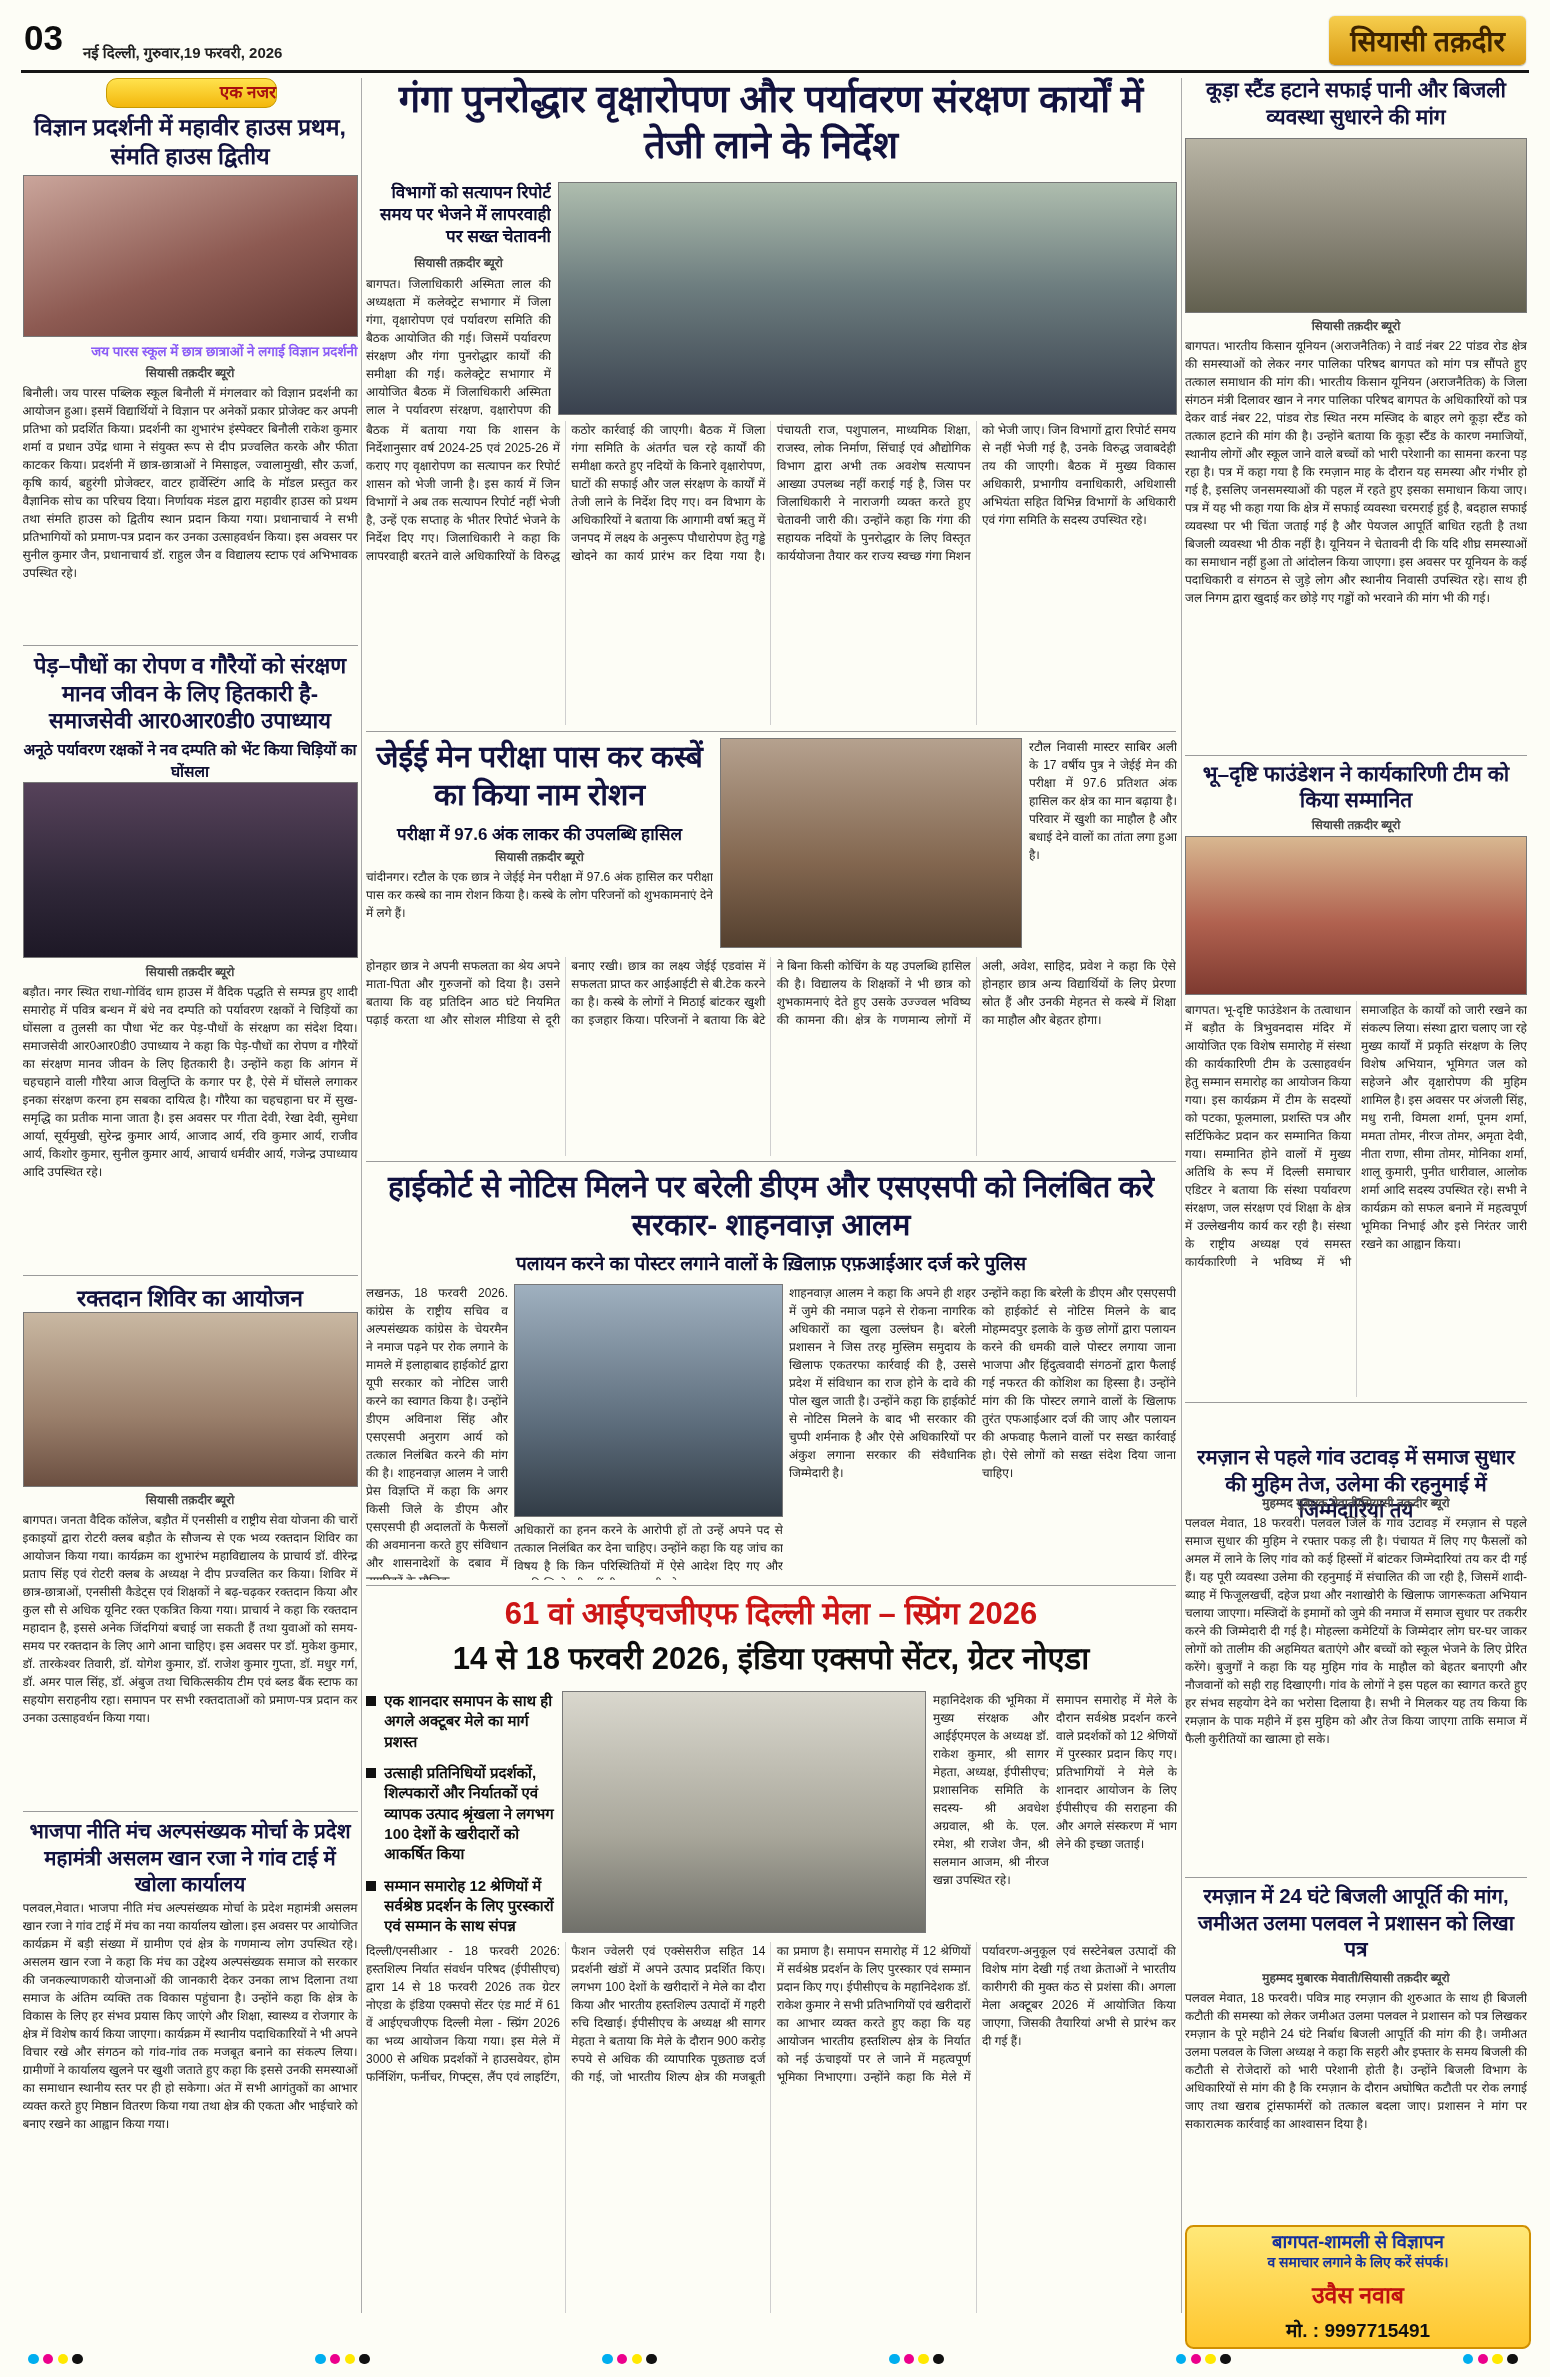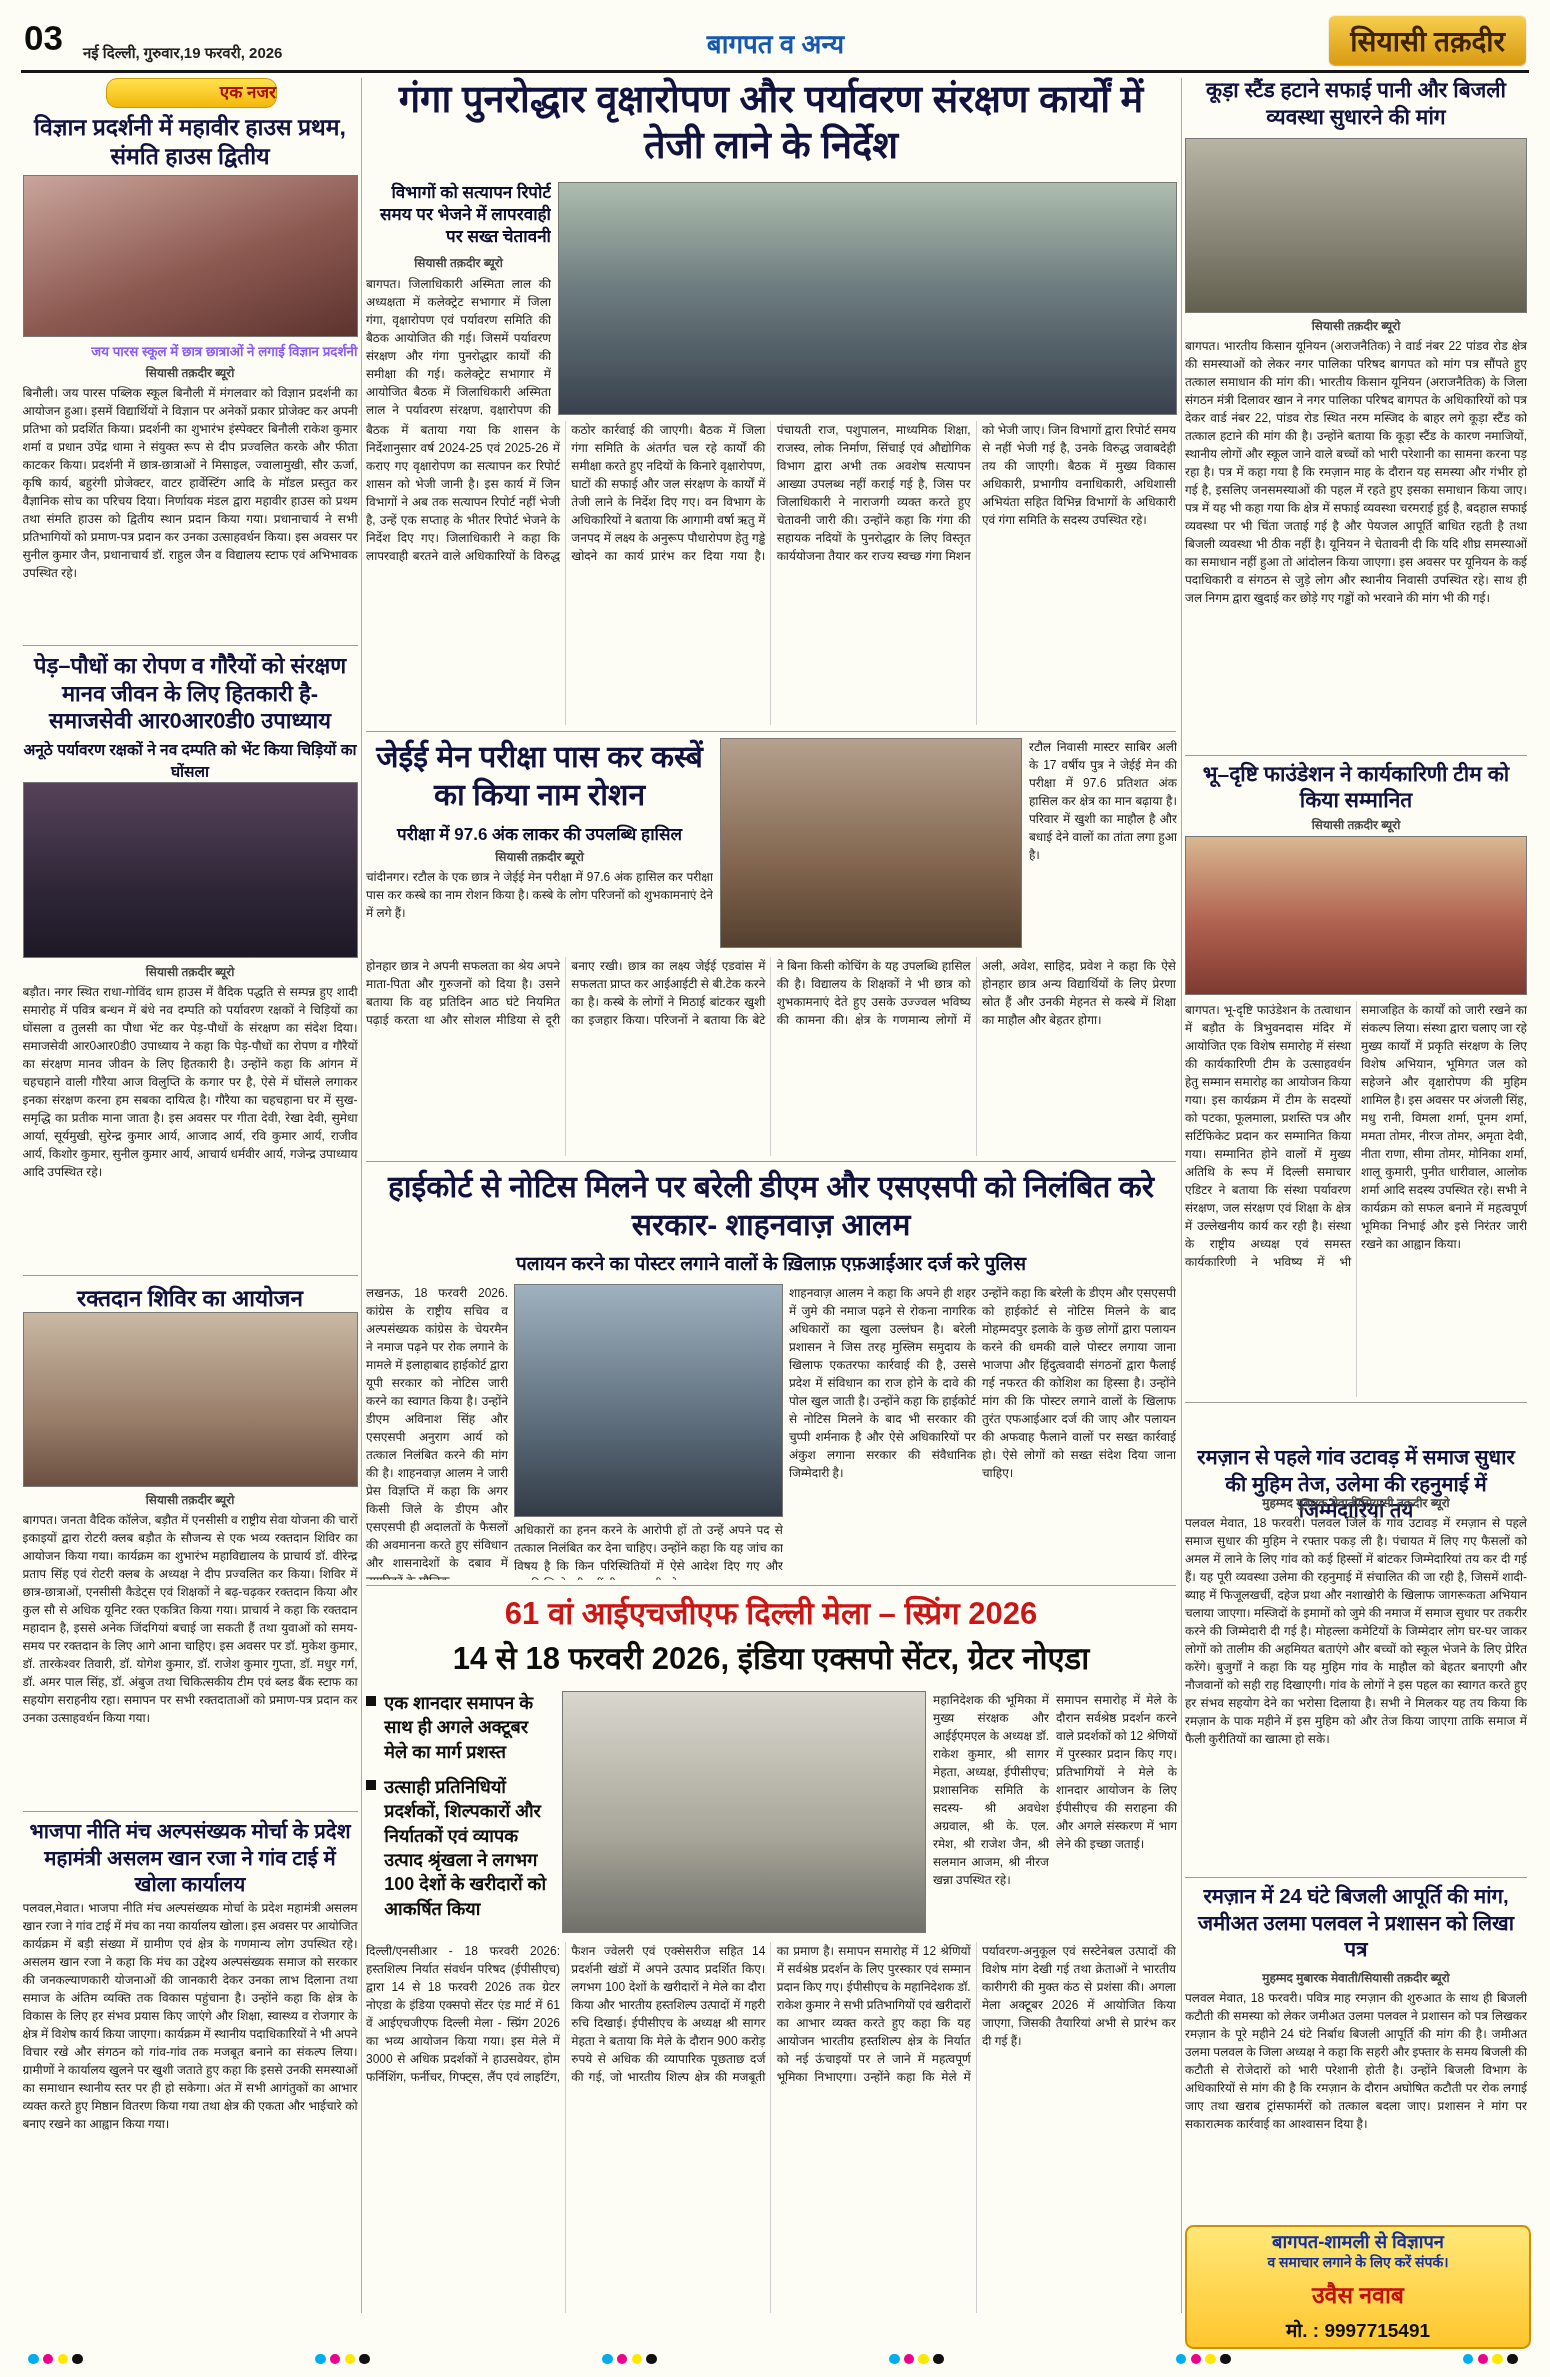--- a/index.html
+++ b/index.html
@@ -14,35 +14,34 @@
   .photo{border:0.7px solid #777;box-sizing:border-box;}
   .hsep{position:absolute;height:1.4px;background:#9a9a9a;}
   .vsep{position:absolute;width:0.7px;background:#ababab;}
   .cols4{column-count:4;column-gap:11.3px;column-rule:0.7px solid #cfcfcf;}
   .cols2{column-count:2;column-gap:10px;column-rule:0.7px solid #cfcfcf;}
   .tag-box{background:linear-gradient(180deg,#ffe24d,#f3b70c);border:0.7px solid #c79a00;border-radius:11px;
            color:#a80f0f;font-weight:700;font-size:17px;text-align:right;line-height:28px;}
   .masthead{background:linear-gradient(180deg,#f6ce4e,#d99a12);border-radius:5.6px;padding:5.6px 21px;
             color:#3d2300;font-weight:700;font-size:28px;box-shadow:0 0.7px 1.4px rgba(0,0,0,.35);}
   .bullets{list-style:none;margin:0;padding:0;}
-  .bullets li{position:relative;padding-left:18.3px;margin-bottom:11.3px;font-weight:700;font-size:18px;line-height:1.35;color:#101010;}
+  .bullets li{position:relative;padding-left:18.3px;margin-bottom:11.3px;font-weight:700;font-size:15px;line-height:1.35;color:#101010;}
   .bullets li::before{content:"";position:absolute;left:0;top:5px;width:10px;height:10px;background:#111;}
   .adbox{background:linear-gradient(180deg,#ffe878,#ffc62e);border:2.1px solid #d08f00;border-radius:8.5px;
          display:flex;flex-direction:column;align-items:center;justify-content:center;gap:7px;text-align:center;}
   .regdot{display:inline-block;width:10.6px;height:10.6px;border-radius:50%;margin-right:4.2px;}
   .reggroup{display:flex;align-items:center;}
 </style>
 </head>
 <body>
 
 <div class="page">
 
   <div class="abs" style="left:24px;top:18.3px;font-size:35px;font-weight:700;color:#0d0d0d;">03</div>
   <div class="abs" style="left:83px;top:42px;font-size:15px;font-weight:700;color:#222;">नई दिल्ली, गुरुवार,19 फरवरी, 2026</div>
-  <div class="abs headline" style="left:564px;top:25px;width:423px;font-size:26px;color:#1558b0;">बागपत व अन्य</div>
   <div class="abs masthead" style="right:24px;top:15.5px;">सियासी तक़दीर</div>
   <div class="abs" style="left:21px;right:21px;top:70px;height:2.8px;background:#161616;"></div>
 
   <div class="vsep" style="left:361px;top:78px;height:2235px;"></div>
   <div class="vsep" style="left:1181px;top:78px;height:2235px;"></div>
 
   <div class="abs tag-box" style="left:106px;top:78px;width:169px;height:28px;">एक नजर</div>
 
   <div class="abs headline" style="left:22.5px;top:113px;width:335px;font-size:23px;line-height:1.25;">विज्ञान प्रदर्शनी में महावीर हाउस प्रथम, संमति हाउस द्वितीय</div>
   <div class="abs photo" style="left:22.5px;top:175px;width:335px;height:162px;background:linear-gradient(160deg,#caa59b,#8d5a52 55%,#5d332e);"></div>

